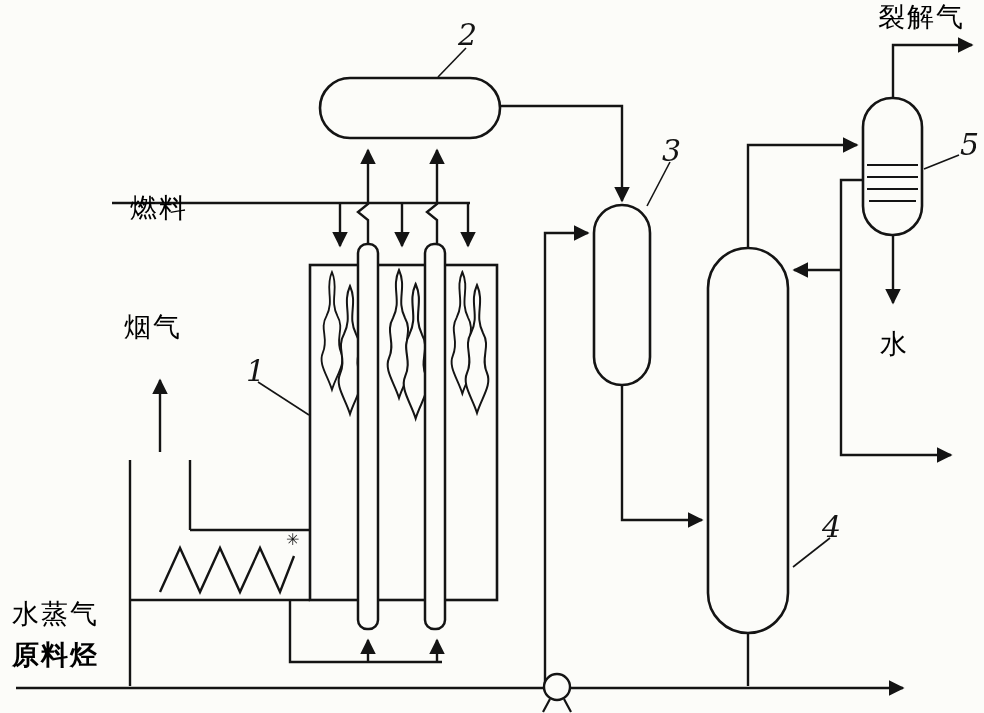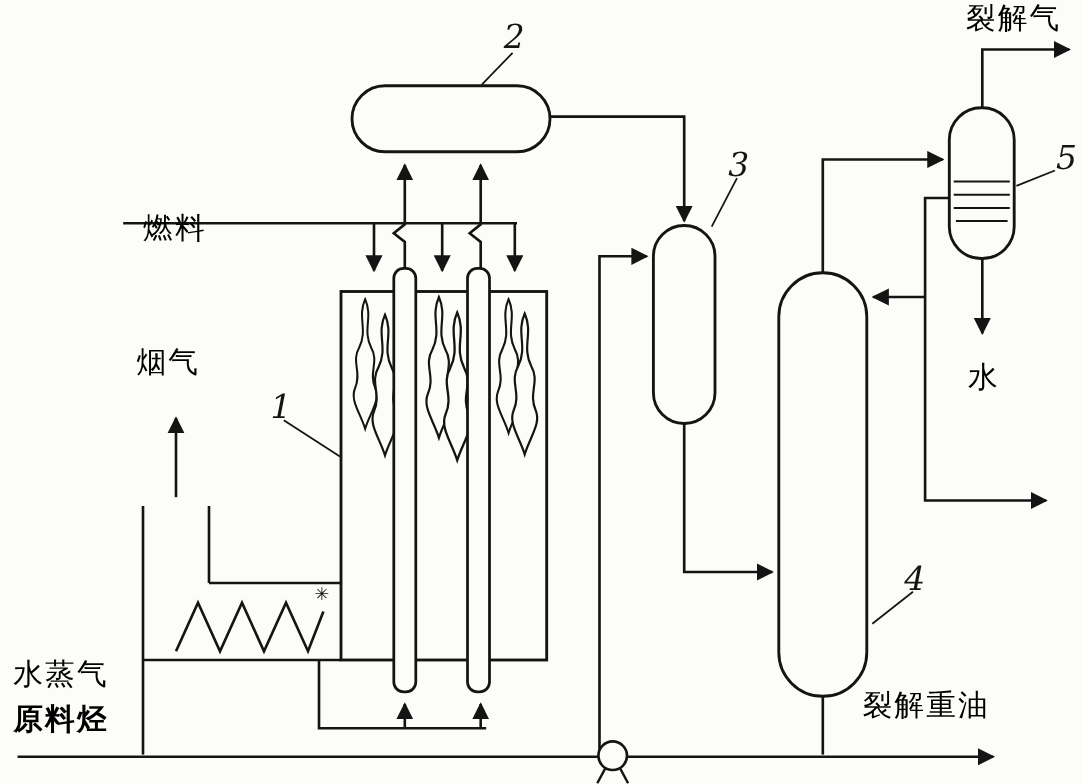--- a/index.html
+++ b/index.html
@@ -115,26 +115,25 @@
     <g stroke="#141414" stroke-width="1.6">
       <line x1="258" y1="382" x2="309" y2="415"></line>
       <line x1="466" y1="48" x2="438" y2="77"></line>
       <line x1="670" y1="162" x2="647" y2="206"></line>
       <line x1="830" y1="538" x2="793" y2="567"></line>
       <line x1="959" y1="155" x2="924" y2="169"></line>
     </g>
   </svg>
 
   <div class="lbl" style="left:130px;top:148px;margin-top:46px;">燃料</div>
-  <div class="lbl" style="left:124px;top:316px;">烟气</div>
+  <div class="lbl" style="left:124px;top:316px;font-family:Liberation Mono, monospace;">烟气</div>
   <div class="lbl" style="left:12px;top:600px;">水蒸气</div>
   <div class="lbl" style="left:12px;top:641px;font-weight:bold;">原料烃</div>
   <div class="lbl" style="left:878px;top:3px;">裂解气</div>
   <div class="lbl" style="left:880px;top:330px;">水</div>
-  <div class="lbl" style="left:784px;top:628px;">裂解重油</div>
   <div class="mark" style="left:286px;top:532px;">✳</div>
 
   <div class="num" style="left:246px;top:356px;">1</div>
   <div class="num" style="left:458px;top:20px;">2</div>
   <div class="num" style="left:662px;top:136px;">3</div>
   <div class="num" style="left:822px;top:512px;">4</div>
   <div class="num" style="left:960px;top:130px;">5</div>
 
 </div>
 

